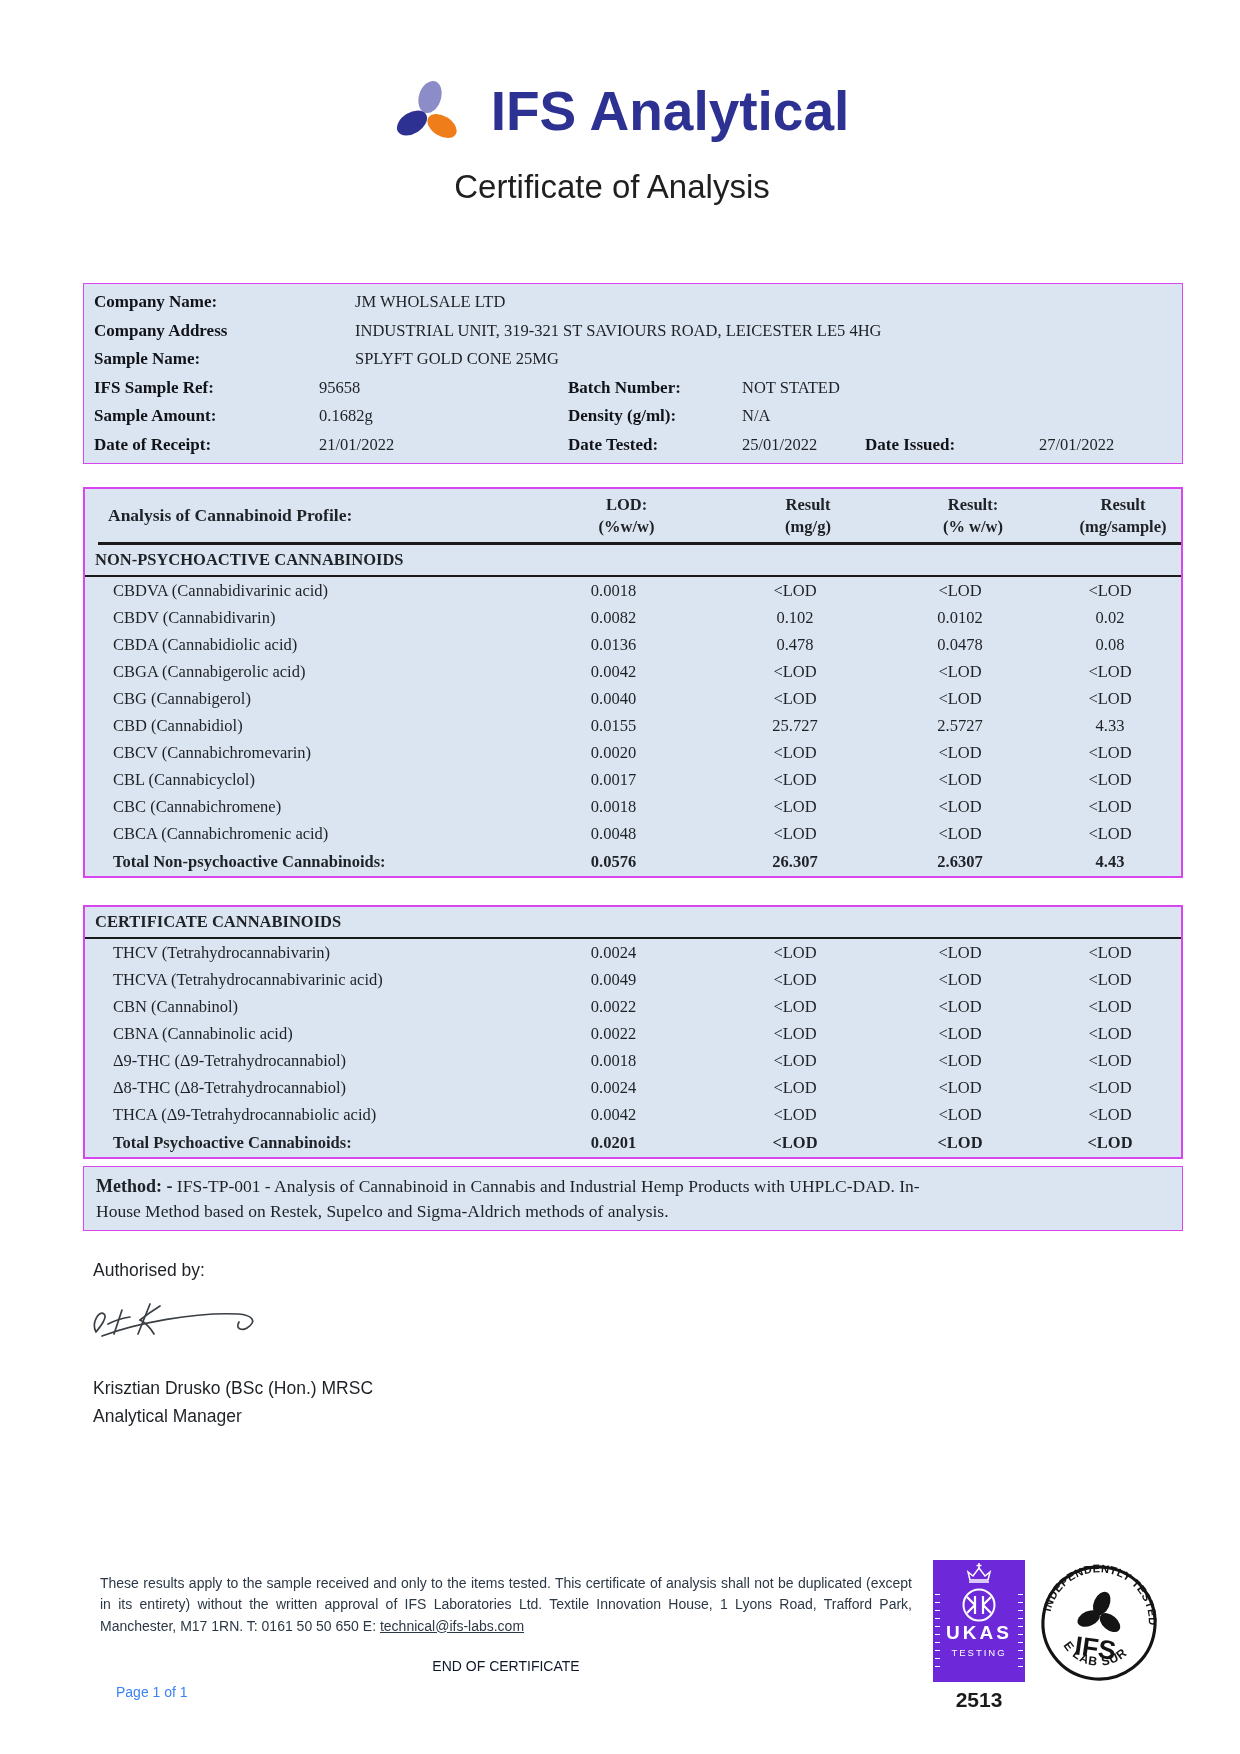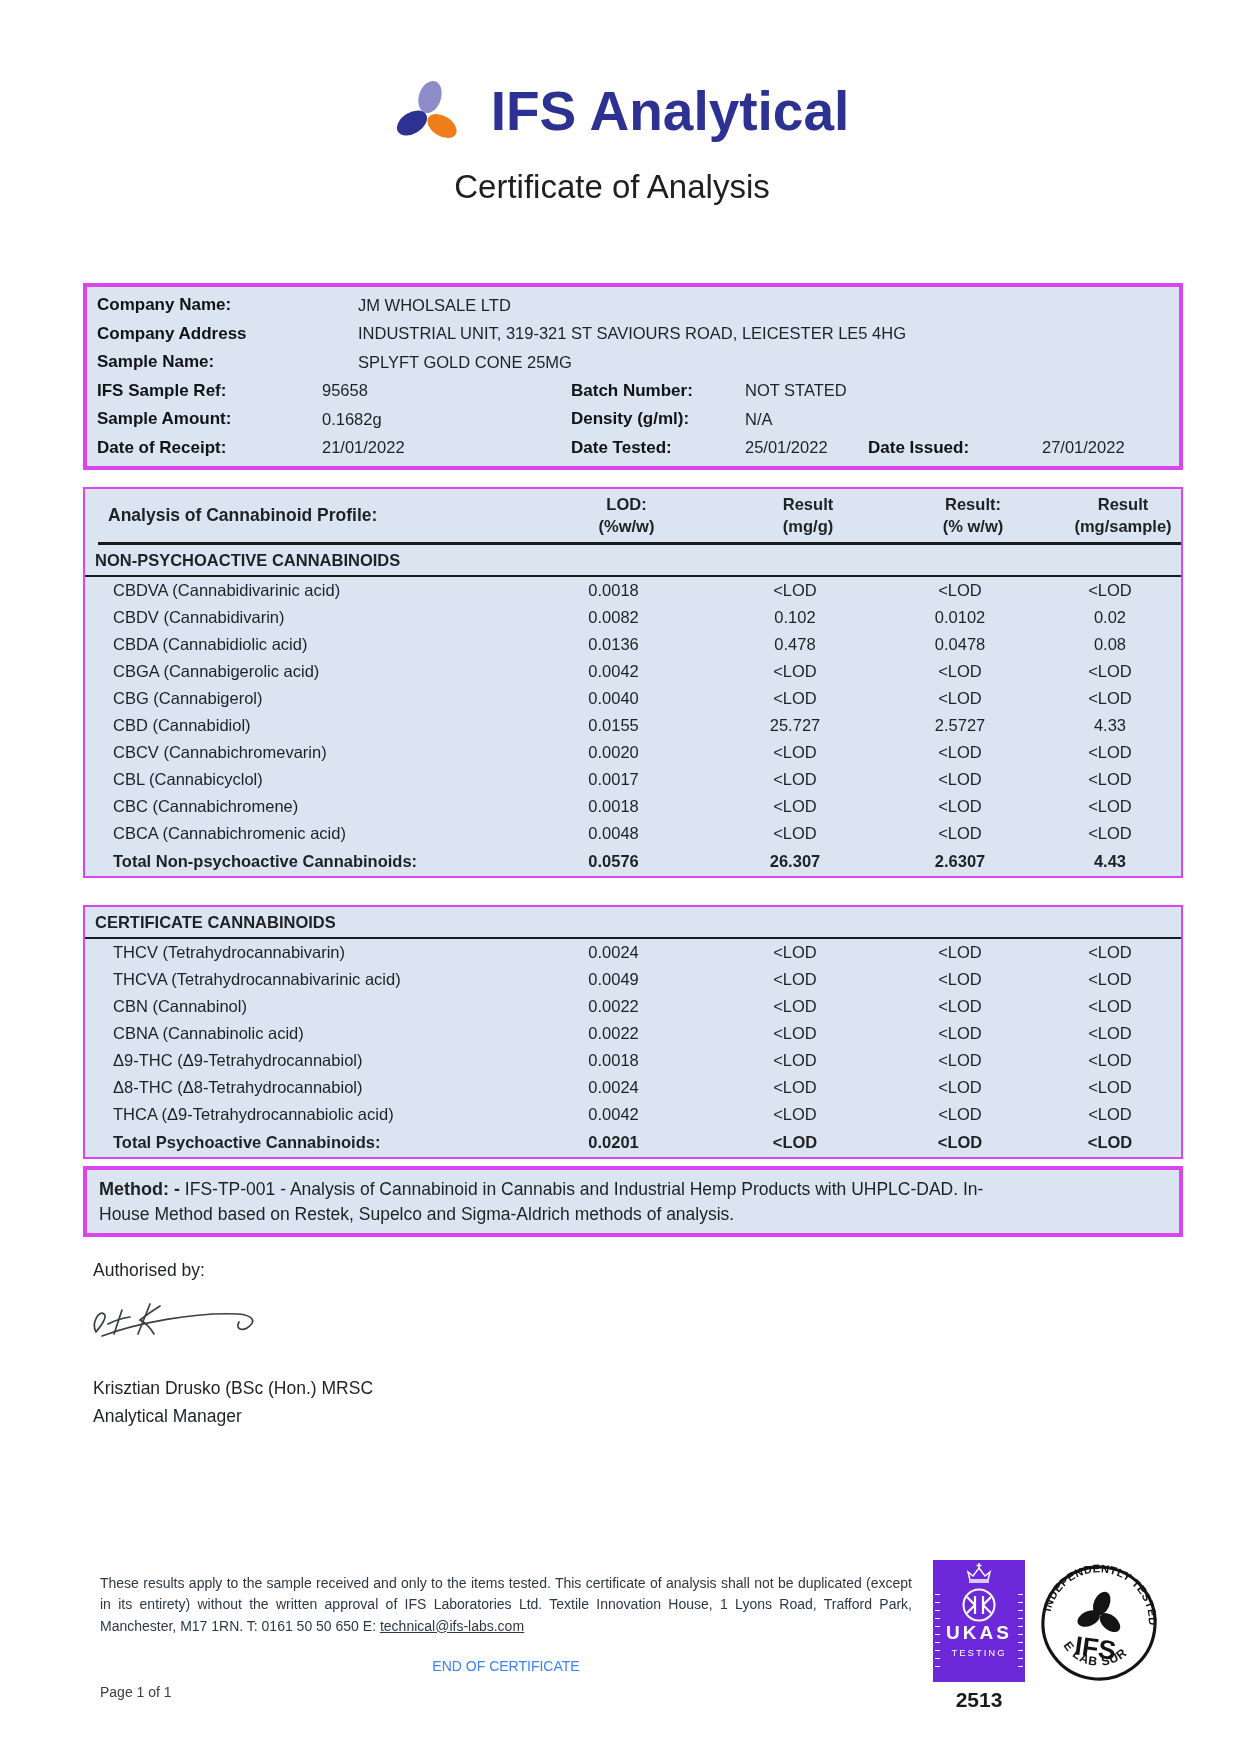--- a/index.html
+++ b/index.html
@@ -6,21 +6,21 @@
   .page{position:relative;width:1240px;height:1754px;background:#fff;
         font-family:"Liberation Sans", sans-serif;color:#1e2126;overflow:hidden;}
   .abs{position:absolute;}
 
   
   .brand{left:0;top:78px;width:1240px;display:flex;justify-content:center;align-items:center;gap:28px;}
   .brand-name{font-size:55px;font-weight:bold;color:#2d3192;letter-spacing:0px;}
   .doc-title{left:0;top:168px;width:1224px;text-align:center;font-size:33px;color:#1f1f1f;}
 
   
-  .bluebox{background:#dbe5f1;border:4px solid #d946ef;box-sizing:border-box;}
+  .bluebox{background:#dbe5f1;border:1px solid #d946ef;box-sizing:border-box;font-family:Liberation Serif, serif;}
 
   
   .info{left:83px;top:283px;width:1100px;padding:4px 0 4px 10px;}
   .info-row{display:grid;grid-template-columns:225px 249px 174px 123px 174px 1fr;height:28.5px;align-items:center;}
   .ilabel{font-weight:bold;font-size:17px;color:#111318;}
   .ival{font-size:16.5px;}
   .span5{grid-column:2 / span 5;margin-left:36px;}
   .span3{grid-column:4 / span 3;}
 
   
@@ -43,22 +43,22 @@
 
   
   .auth{left:93px;top:1260px;font-size:17.5px;}
   .sig{left:88px;top:1288px;}
   .signer{left:93px;top:1358px;font-size:17.5px;line-height:1.6;margin-top:16px;}
 
   
   .disclaimer{left:100px;top:1573px;width:812px;font-size:14px;line-height:1.52;
               text-align:justify;color:#2c3845;}
   .disclaimer a{color:#2c3845;}
-  .endcert{left:100px;top:1658px;width:812px;text-align:center;font-size:14px;color:#3b82f6;}
-  .pageno{left:100px;top:1684px;font-size:14px;color:#404040;}
+  .endcert{left:100px;top:1658px;width:812px;text-align:center;font-size:14px;color:#0f172a;}
+  .pageno{left:116px;top:1684px;font-size:14px;color:#3b82f6;}
 
   
   .ukas{left:933px;top:1560px;width:92px;height:122px;background:#6d28d9;
         display:flex;flex-direction:column;align-items:center;}
   .ukas .ticks-l,.ukas .ticks-r{position:absolute;top:34px;width:5px;height:76px;
         background:repeating-linear-gradient(to bottom,#fff 0 1.5px,transparent 1.5px 8px);}
   .ukas .ticks-l{left:2px;}
   .ukas .ticks-r{right:2px;}
   .ukas-word{color:#fff;font-weight:bold;font-size:19px;letter-spacing:3px;margin-top:-4px;}
   .ukas-sub{color:#fff;font-size:9.5px;letter-spacing:2px;margin-top:3px;}

